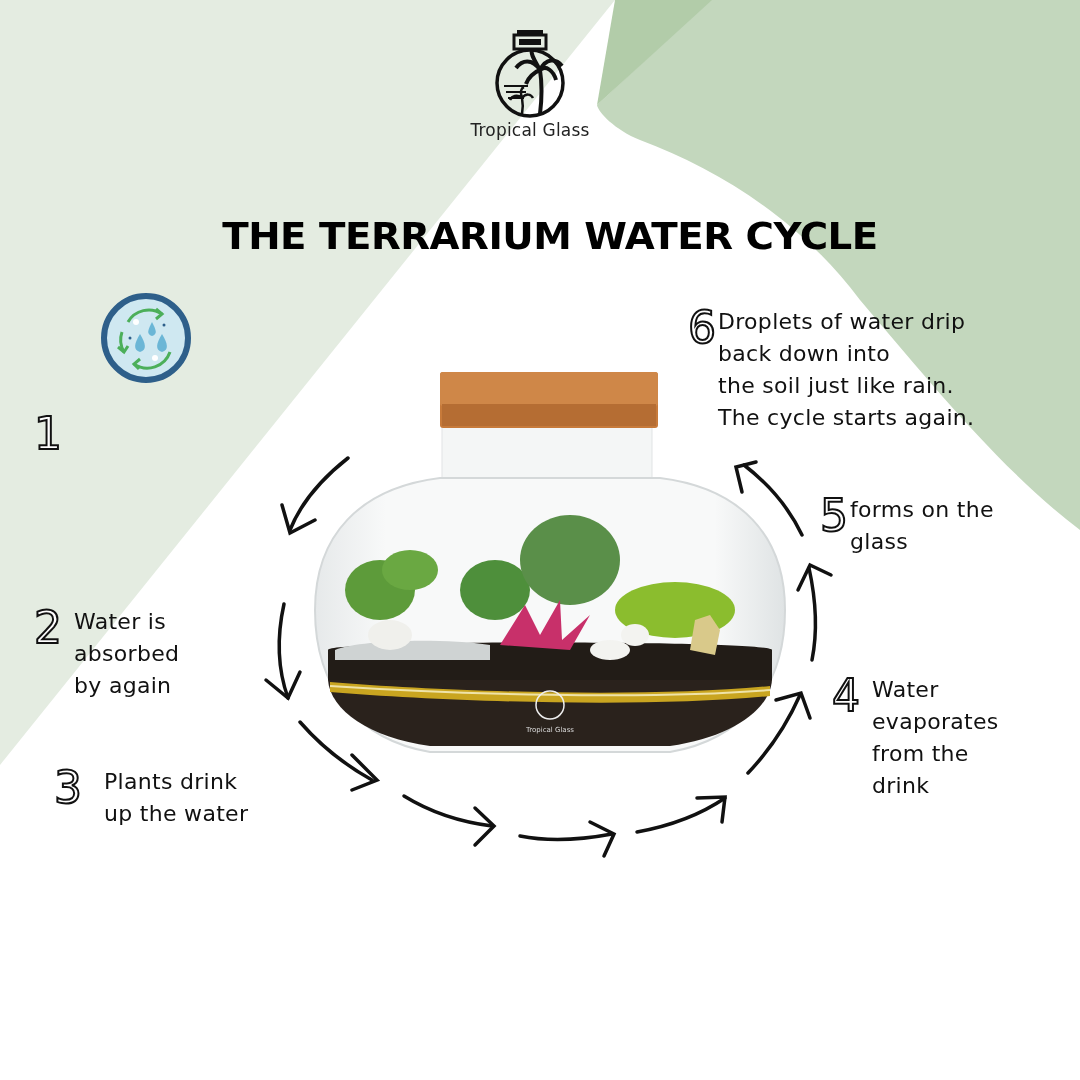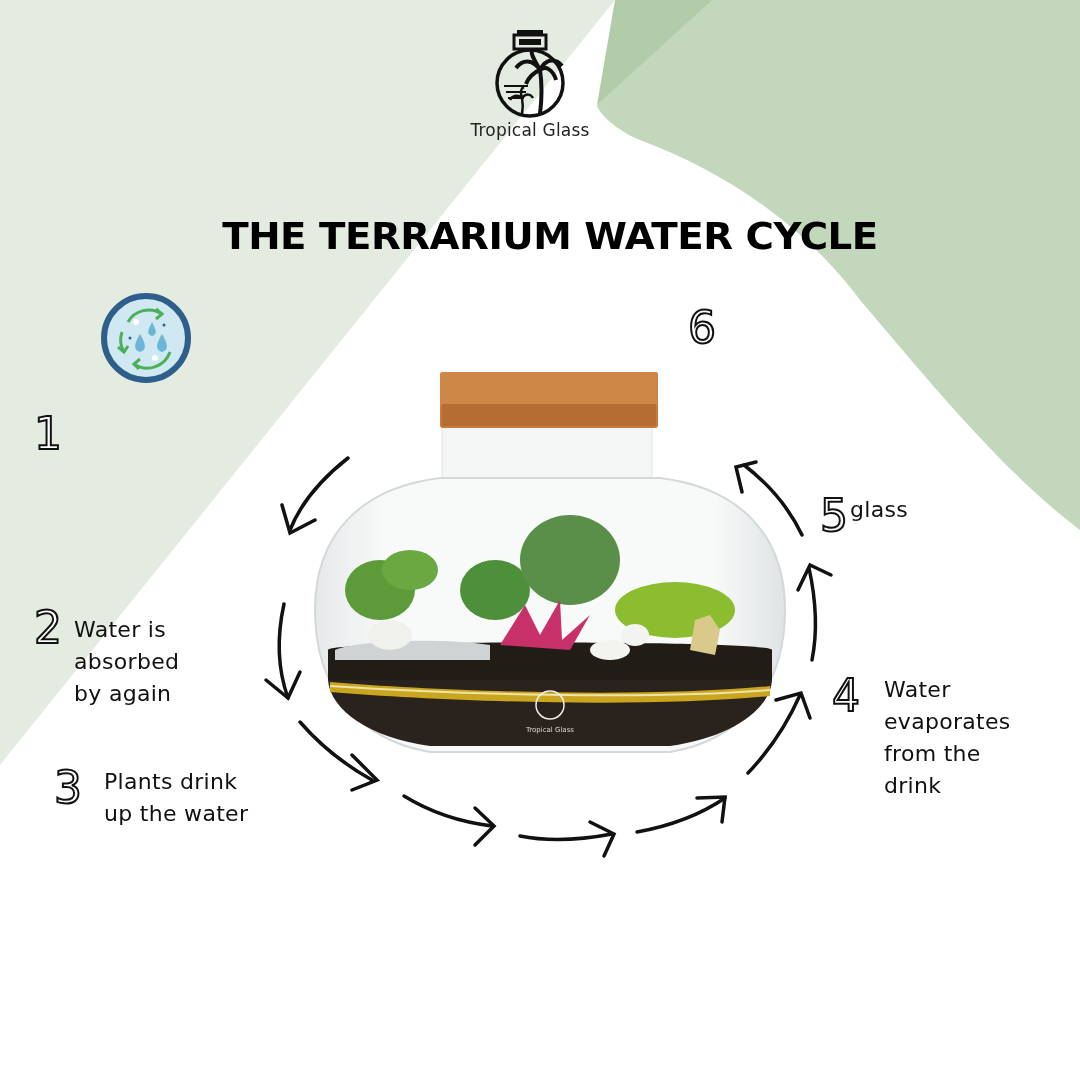--- a/index.html
+++ b/index.html
@@ -144,47 +144,54 @@
       <polyline points="756,462 736,467 742,492"></polyline>
     </g>
 </svg>
 
 <div class="step" style="left:34px; top:412px;">
   <div class="num">1</div>
 </div>
 
 <div class="step" style="left:34px; top:606px;">
   <div class="num">2</div>
-  <div class="txt" style="margin-left:6px;margin-top:8px;">
+  <div class="txt" style="margin-left:6px;">
     <span>Water is</span>
     <span>absorbed</span>
     <span>by again</span>
   </div>
 </div>
 
 <div class="step" style="left:54px; top:766px;">
   <div class="num">3</div>
   <div class="txt" style="margin-left:16px;">
     <span>Plants drink</span>
     <span>up the water</span>
   </div>
 </div>
 
 <div class="step" style="left:832px; top:674px;">
   <div class="num">4</div>
-  <div class="txt" style="margin-left:18px;">
+  <div class="txt" style="margin-left:6px;">
     <span>Water</span>
     <span>evaporates</span>
     <span>from the</span>
     <span>drink</span>
   </div>
 </div>
 
 <div class="step" style="left:820px; top:494px;">
   <div class="num">5</div>
   <div class="txt" style="margin-left:-4px;">
+    <span>forms on the</span>
     <span>glass</span>
   </div>
 </div>
 
 <div class="step" style="left:688px; top:306px;">
   <div class="num">6</div>
+  <div class="txt" style="margin-left:-4px;">
+    <span>Droplets of water drip</span>
+    <span>back down into</span>
+    <span>the soil just like rain.</span>
+    <span>The cycle starts again.</span>
+  </div>
 </div>
 
 </body></html>

